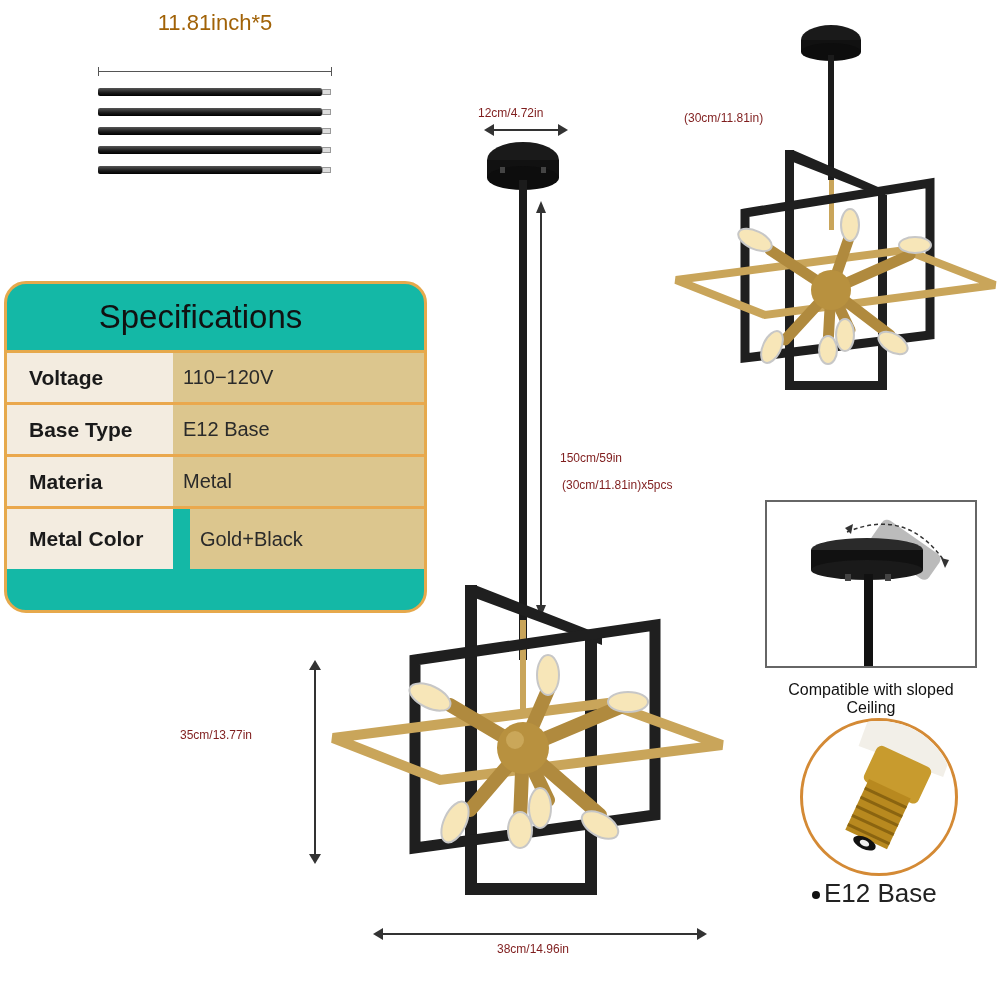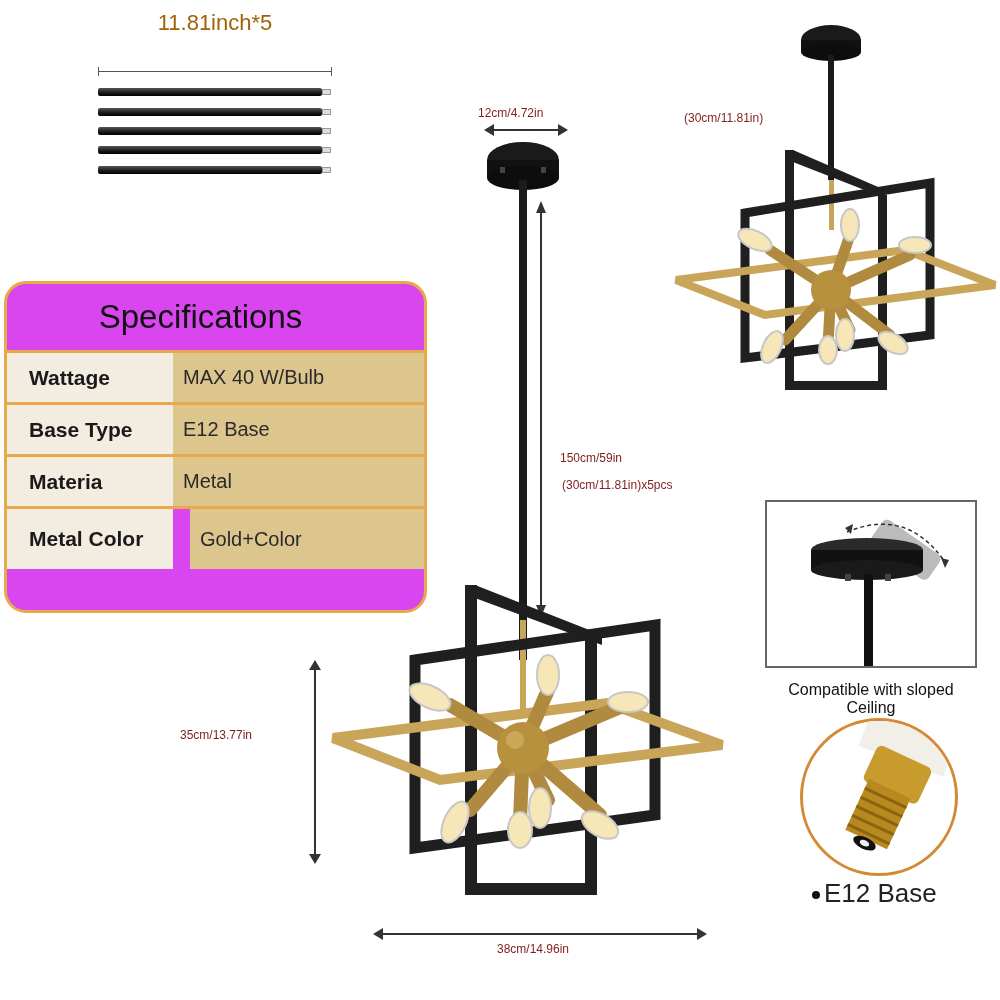--- a/index.html
+++ b/index.html
@@ -8,21 +8,21 @@
 
   
   .rods-label { left:98px; top:10px; width:234px; text-align:center; font-size:22px; color:#a16207; }
   .rods-line { left:98px; top:71px; width:234px; height:1px; background:#555; }
   .rods-line:before, .rods-line:after { content:""; position:absolute; top:-4px; width:1px; height:9px; background:#555; }
   .rods-line:before { left:0; } .rods-line:after { right:0; }
   .rod { position:absolute; left:98px; width:224px; height:8px; background:linear-gradient(#555,#1a1a1a 60%,#000); border-radius:2px; }
   .rod:after { content:""; position:absolute; right:-9px; top:1px; width:9px; height:6px; background:#ddd; border:1px solid #999; box-sizing:border-box; }
 
   
-  .spec { left:4px; top:281px; width:423px; height:332px; border:3px solid #e6a94c; border-radius:22px; overflow:hidden; box-sizing:border-box; background:#d946ef; }
+  .spec { left:4px; top:281px; width:423px; height:332px; border:3px solid #e6a94c; border-radius:22px; overflow:hidden; box-sizing:border-box; background:#14b8a6; }
   .spec-title { height:66px; display:flex; align-items:center; justify-content:center; font-size:33px; font-weight:500; color:#111; border-bottom:3px solid #e6a94c; padding-right:30px; }
   .spec-row { display:flex; height:52px; border-bottom:3px solid #eaa84d; box-sizing:border-box; }
   .spec-row:last-child { border-bottom:none; height:60px;gap:17px; }
   .spec-k { width:166px; background:#f3ece0; display:flex; align-items:center; padding-left:22px; box-sizing:border-box; font-size:21px; font-weight:bold; color:#1a1a1a; }
   .spec-v { flex:1; background:#dcc68e; display:flex; align-items:center; padding-left:10px; font-size:20px; color:#2a2a2a; }
 
   
   .dim { font-size:12px; color:#7f1d1d; white-space:nowrap; }
   .arrow-h { height:2px; background:#333; }
   .arrow-v { width:2px; background:#333; }
@@ -50,34 +50,34 @@
   <div class="rod" style="top:88px"></div>
   <div class="rod" style="top:108px"></div>
   <div class="rod" style="top:127px"></div>
   <div class="rod" style="top:146px"></div>
   <div class="rod" style="top:166px"></div>
 </div>
 
 <div class="abs spec">
   <div class="spec-title">Specifications</div>
   <div class="spec-row">
-    <div class="spec-k">Wattage</div>
-    <div class="spec-v">MAX 40 W/Bulb</div>
+    <div class="spec-k">Voltage</div>
+    <div class="spec-v">110−120V</div>
   </div>
   <div class="spec-row">
     <div class="spec-k">Base Type</div>
     <div class="spec-v">E12 Base</div>
   </div>
   <div class="spec-row">
     <div class="spec-k">Materia</div>
     <div class="spec-v">Metal</div>
   </div>
   <div class="spec-row">
     <div class="spec-k">Metal Color</div>
-    <div class="spec-v">Gold+Color</div>
+    <div class="spec-v">Gold+Black</div>
   </div>
 </div>
 
 <div class="abs dim" style="left:478px;top:106px">12cm/4.72in</div>
 <div class="abs arrow-h" style="left:486px;top:129px;width:80px">
     <span class="ah-l"></span>
     <span class="ah-r"></span>
   </div>
 
 <svg class="abs" style="left:300px;top:130px" width="440" height="780" viewBox="300 130 440 780">

